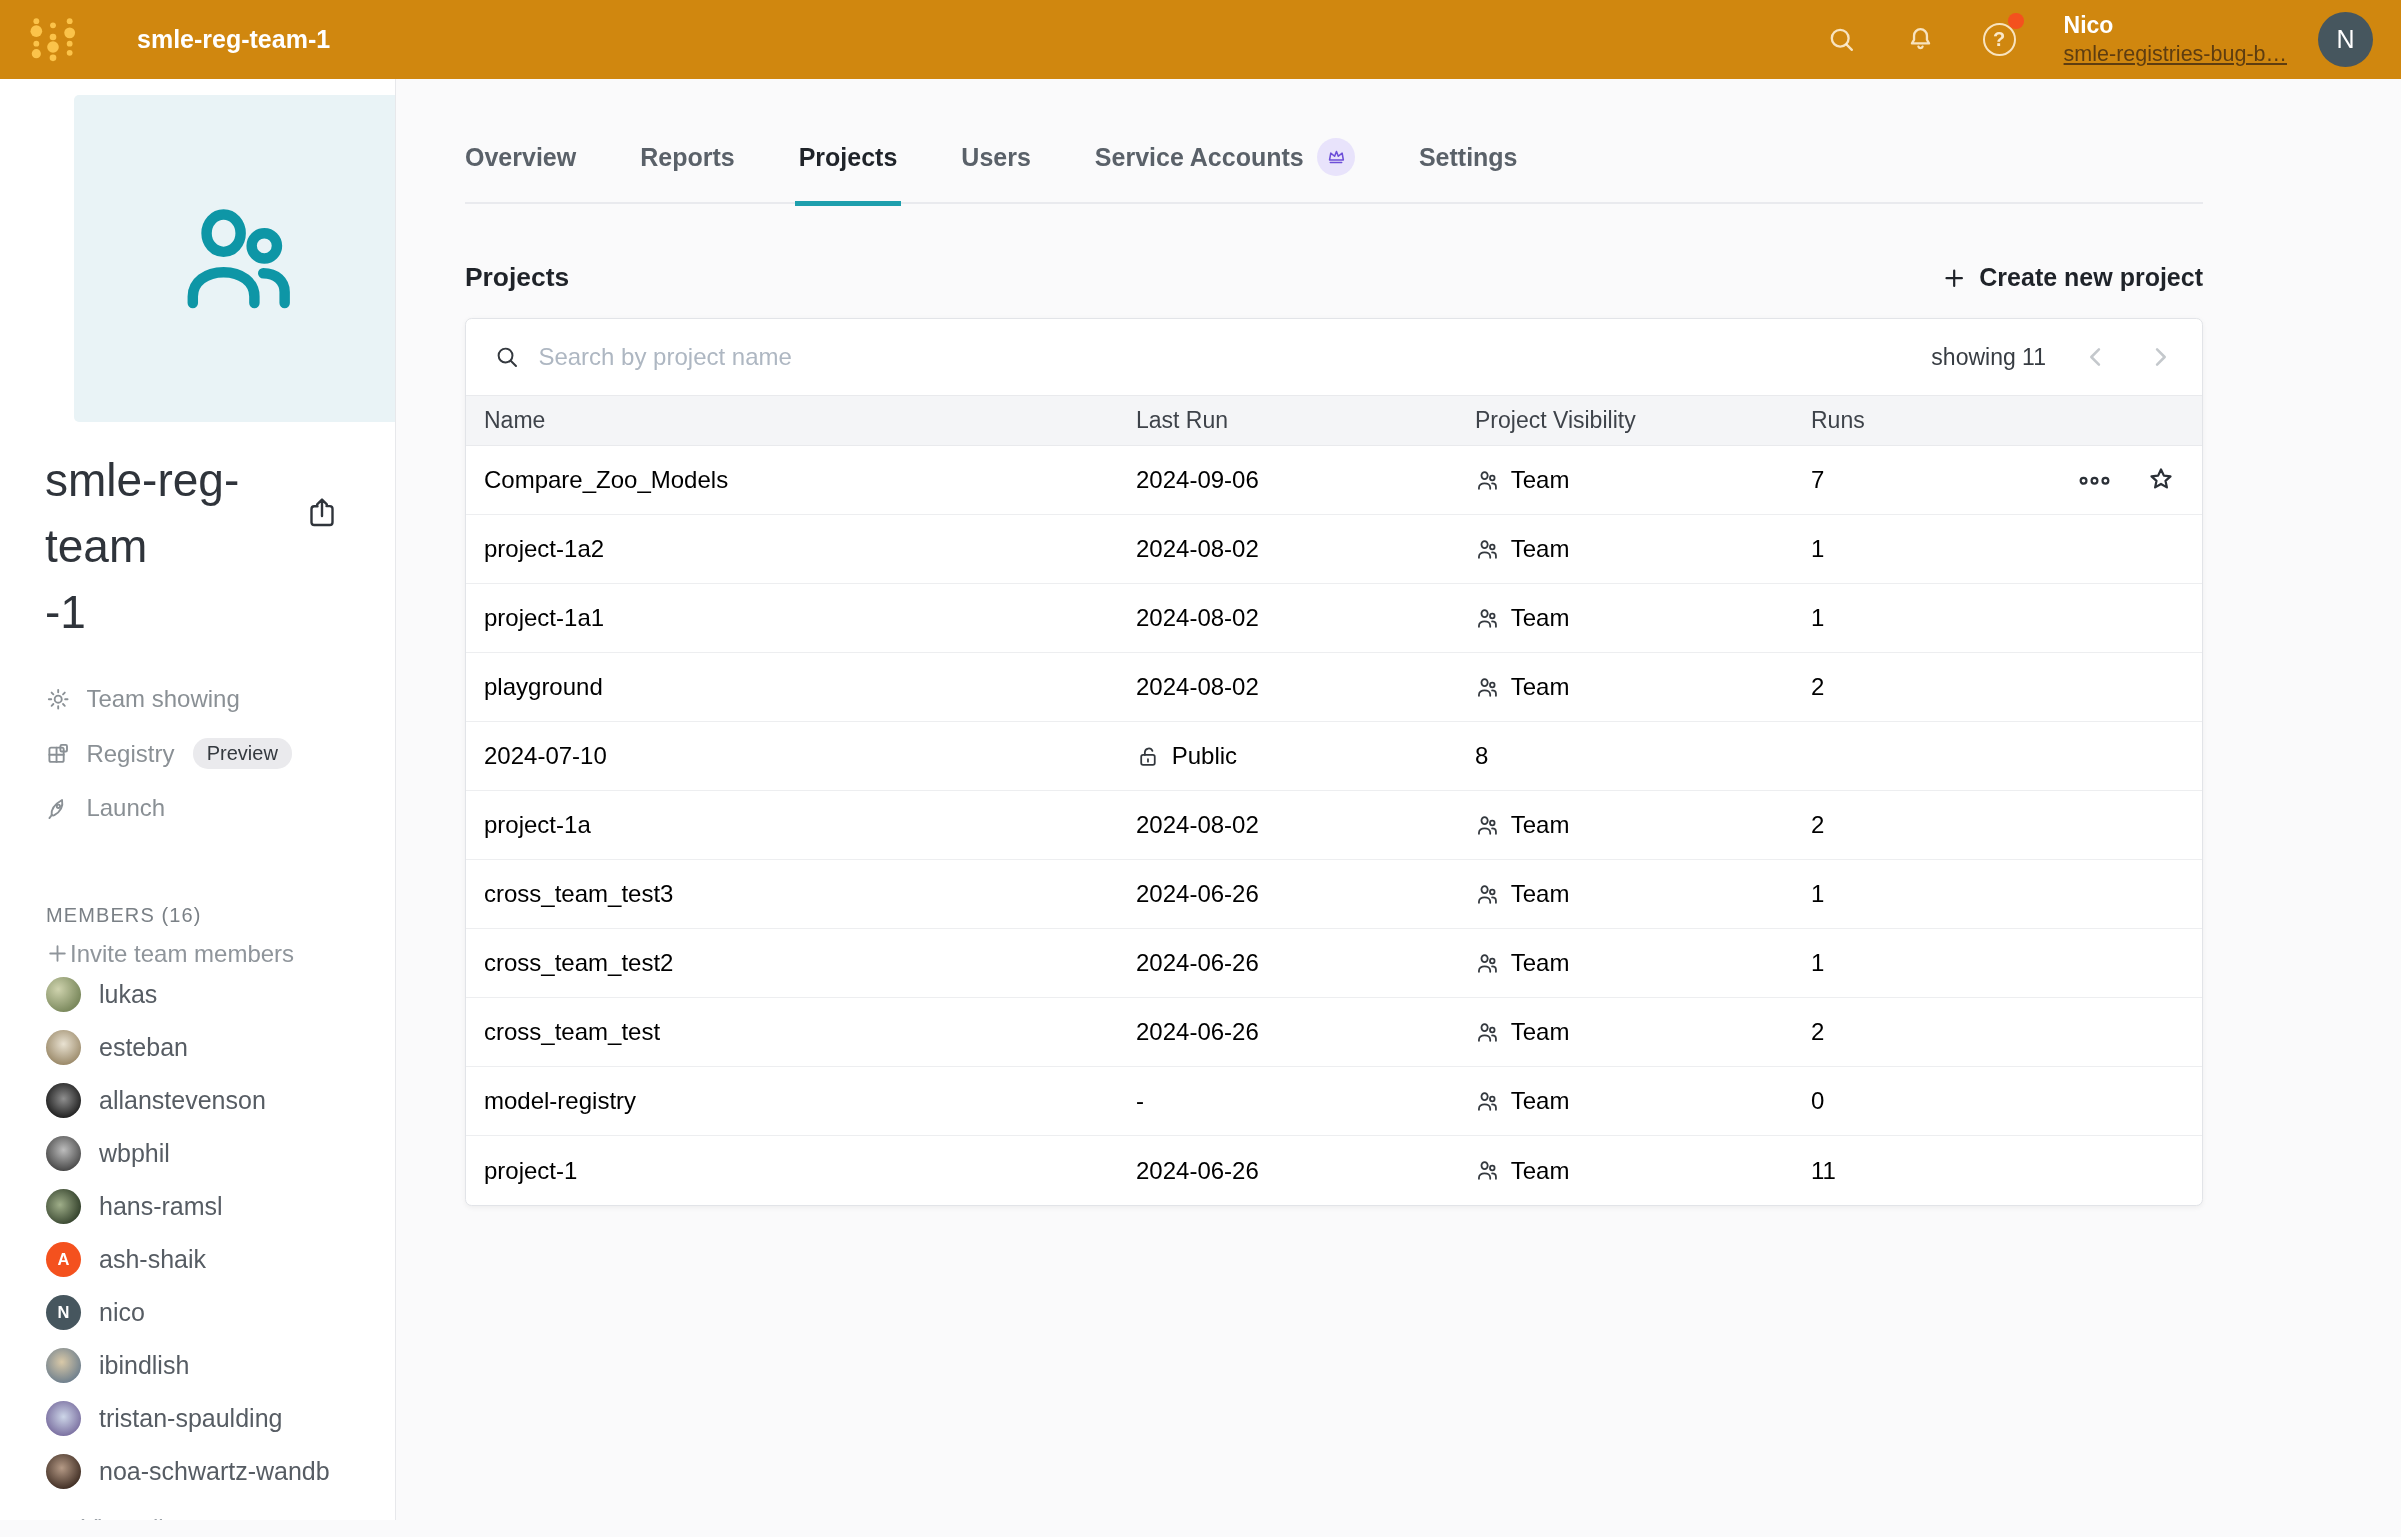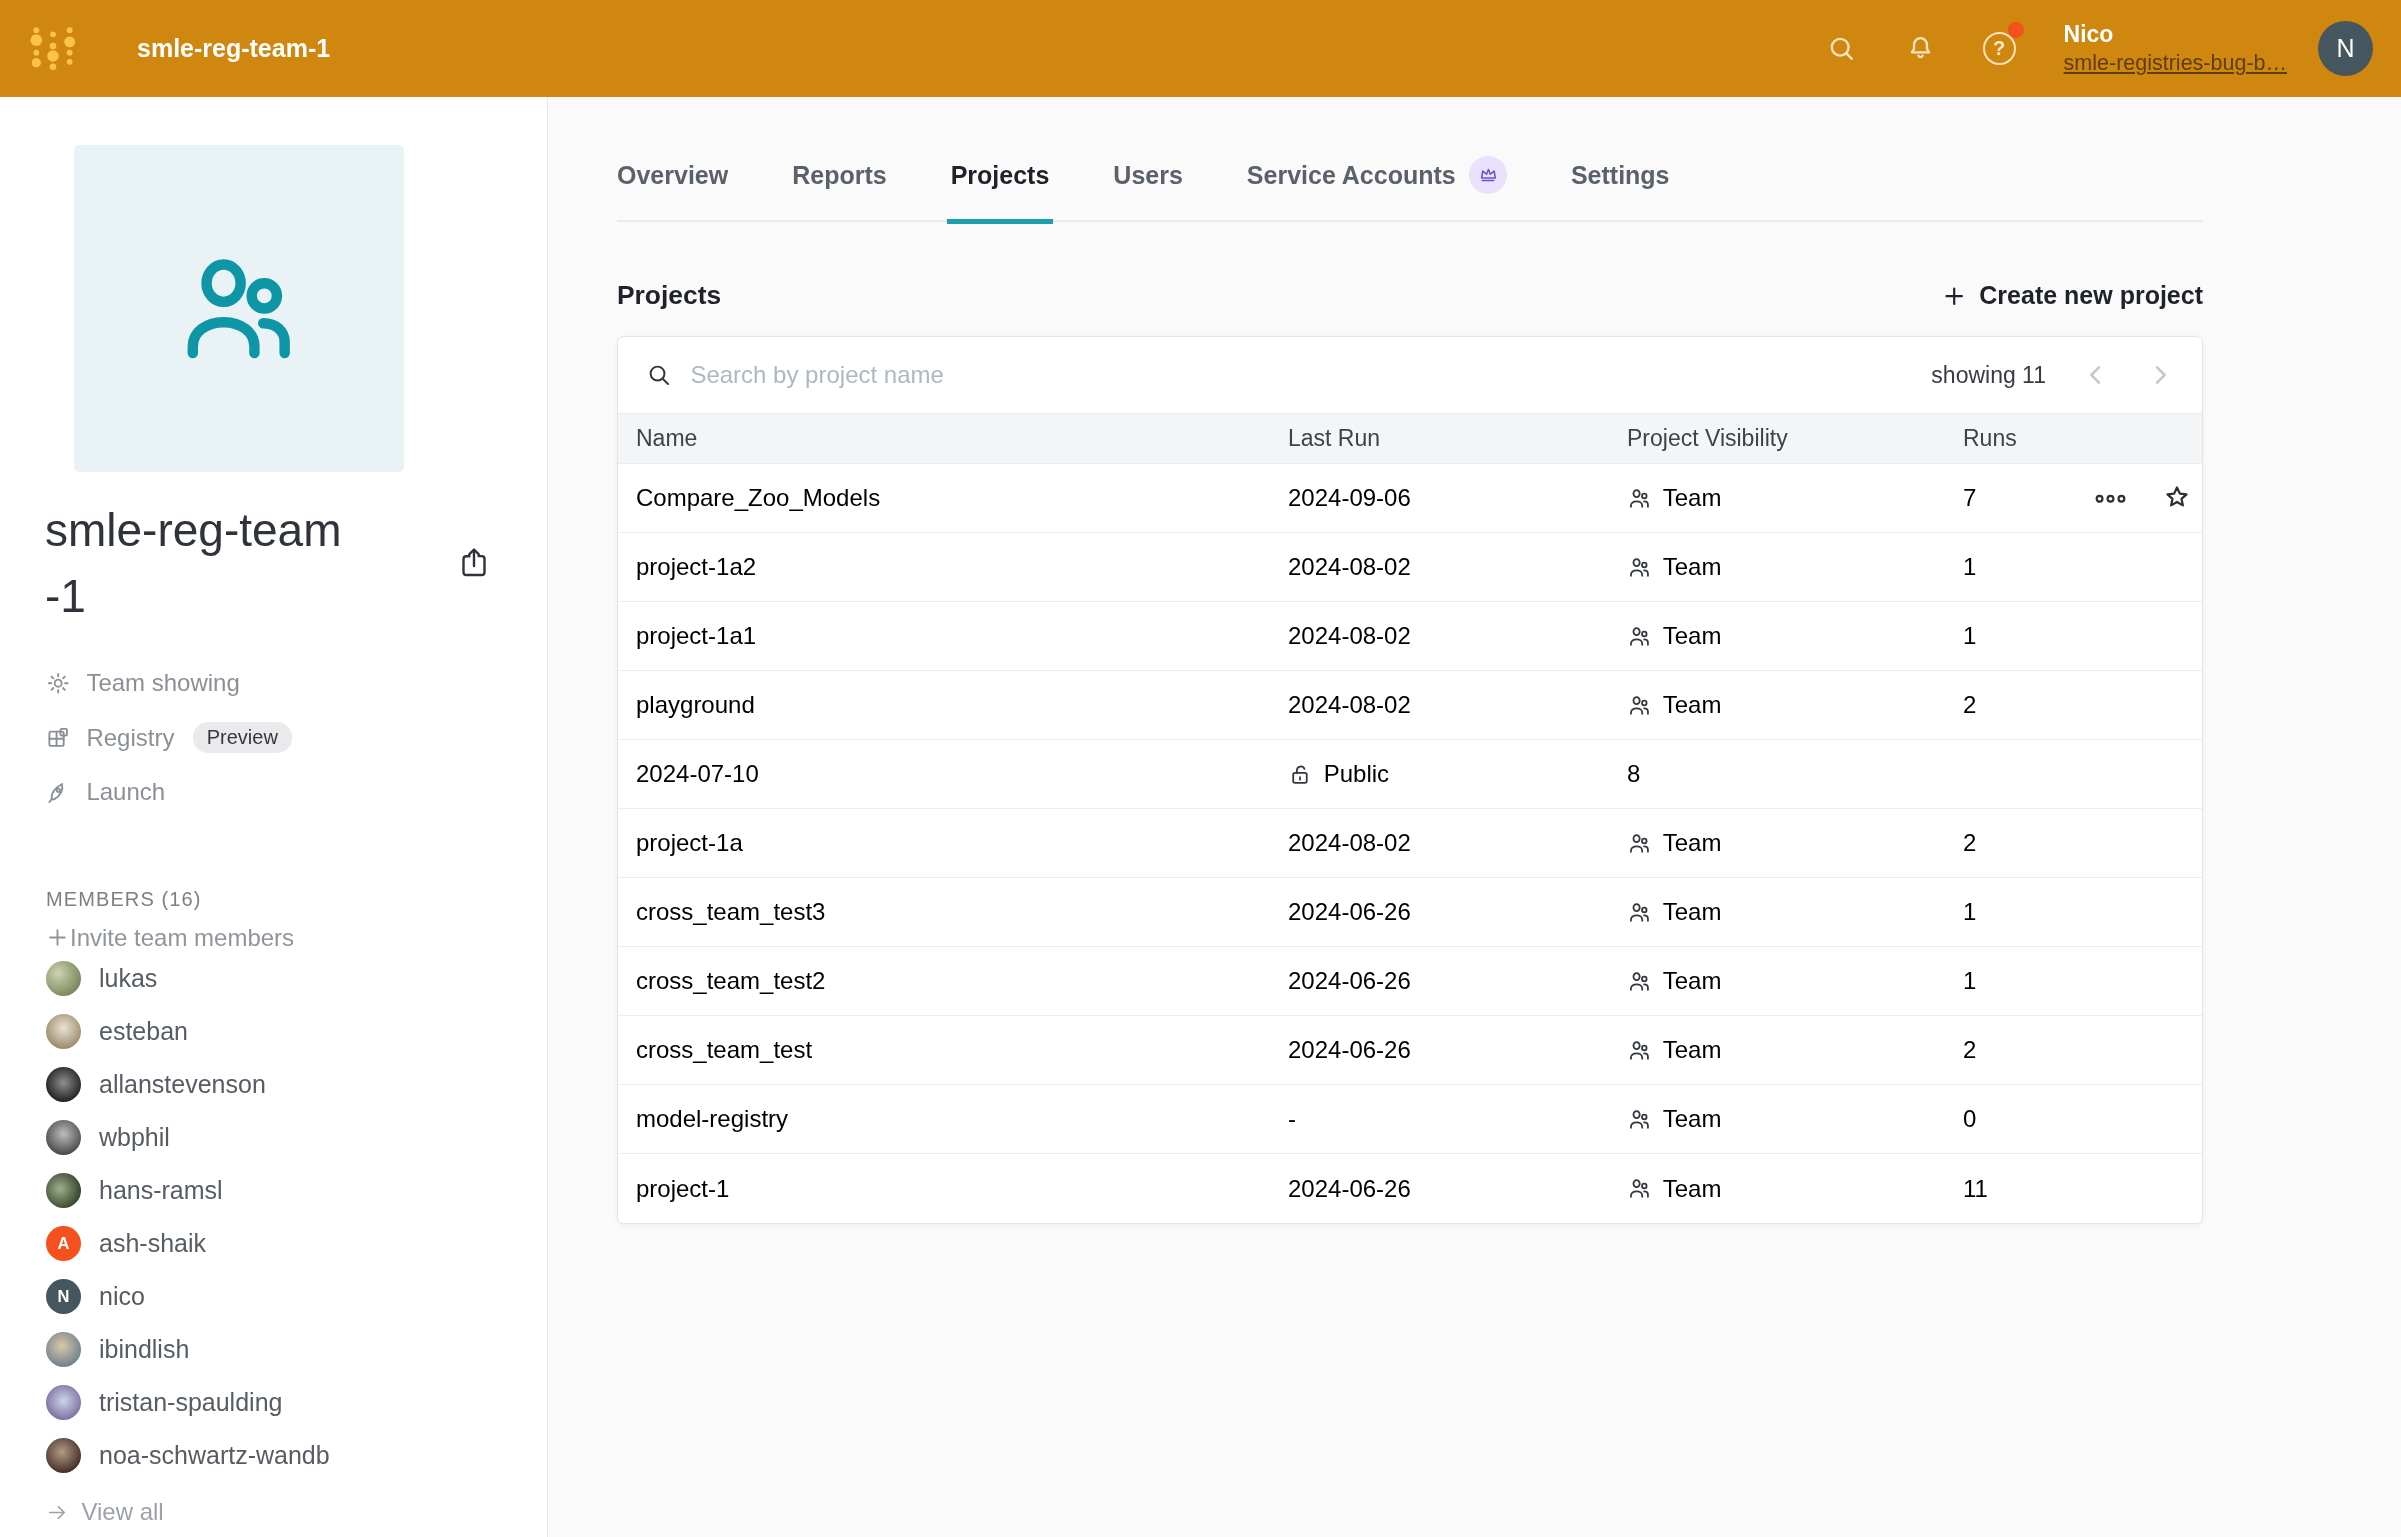--- a/index.html
+++ b/index.html
@@ -4,41 +4,41 @@
 <style>
   * { margin:0; padding:0; box-sizing:border-box; }
   html,body { width:2401px; height:1538px; overflow:hidden; background:#FAFAFB;
               font-family:"Liberation Sans", sans-serif; }
   :root{
     --gold:#D0870F; --teal:#129CAB; --teal-dark:#0E96A6; --ink:#1F2329; --ink2:#33383E;
     --gray:#8A9095; --gray2:#565C63; --lite:#9CA2A8; --border:#E5E7EA;
   }
 
   
-  .topbar{ height:97px; background:#D0870F; display:flex; align-items:center; padding:0 28px; }
+  .topbar{ height:79px; background:#D0870F; display:flex; align-items:center; padding:0 28px; }
   .logo{ width:50px; height:53px; flex:none; }
   .tb-title{ color:#fff; font-size:25px; font-weight:700; margin-left:59px; }
   .tb-right{ margin-left:auto; display:flex; align-items:center; }
   .tb-icon{ width:33px; height:33px; color:rgba(255,243,222,.85); margin-left:46px;
             position:relative; cursor:pointer; flex:none; display:flex; align-items:center; justify-content:center;}
   .tb-icon svg{ width:31px; height:31px; }
   .help-circle{ width:33px; height:33px; border:2.5px solid rgba(255,243,222,.85); border-radius:50%;
                 display:flex; align-items:center; justify-content:center; font-size:20px; font-weight:700;
                 color:rgba(255,243,222,.9); }
   .notif-dot{ position:absolute; top:-10px; right:-8.3px; width:15.7px; height:15.7px; border-radius:50%;
               background:#F4511E; }
   .tb-user{ margin-left:48px; line-height:1.25; }
   .u-name{ color:#fff; font-size:23px; font-weight:700; }
   .u-org{ color:#5E3D10; font-size:21.5px; margin-top:1.7px;text-decoration:underline; }
   .tb-avatar{ width:55px; height:55px; border-radius:50%; background:#46565E; color:#fff;
               display:flex; align-items:center; justify-content:center; font-size:25px; margin-left:31px; cursor:pointer;}
 
   
   .shell{ display:flex; height:1441px; }
-  .sidebar{ width:548px; flex:none; background:#fff; border-right:0.8px solid #E7E8EB; padding-top:48px; overflow:hidden;}
+  .sidebar{ width:396px; flex:none; background:#fff; border-right:0.8px solid #E7E8EB; padding-top:16px; overflow:hidden;}
   .main{ flex:1; background:#FAFAFB; padding:59px 198px 0 69px; overflow:hidden; }
 
   
   .team-avatar{ margin-left:74px; width:330px; height:327px; background:#E9F3F6; border-radius:5px;
                 display:flex; align-items:center; justify-content:center; }
   .team-avatar svg{ width:132px; height:132px; stroke:#0E96A6; }
   .team-row{ display:flex; margin:25px 53px 0 45px; justify-content:space-between; }
   .team-name{ font-size:46px; font-weight:400; color:#2F343B; line-height:66px; }
   .team-name span{ display:block; }
   .share-btn{ margin-top:48px; width:38px; height:38px; color:#2F343B; cursor:pointer; flex:none;}

